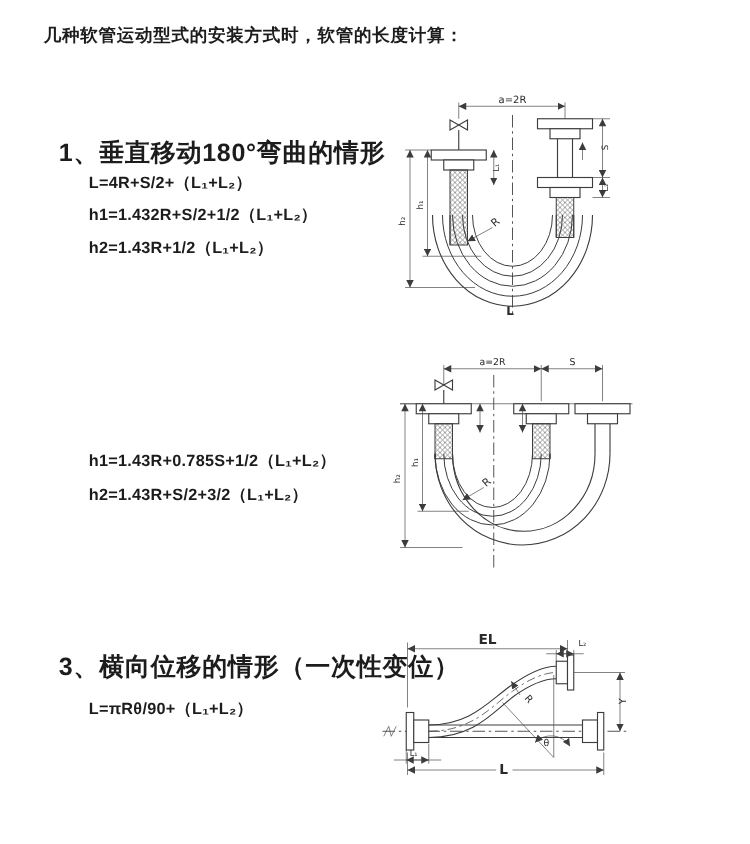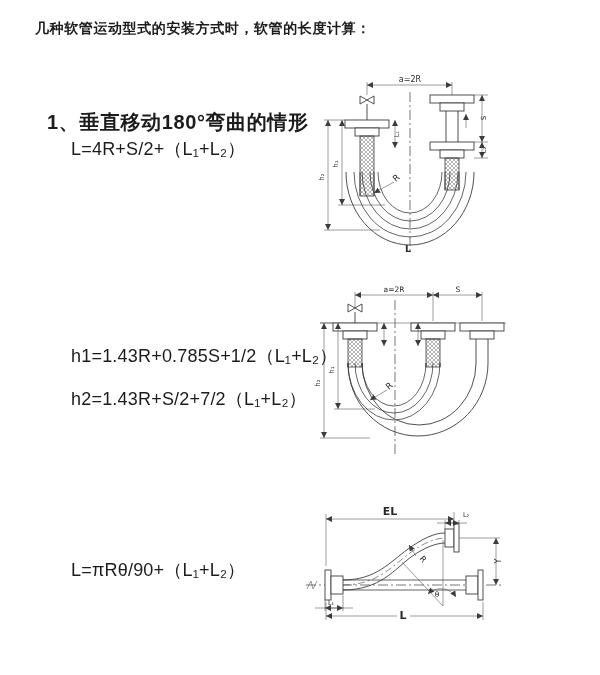--- a/index.html
+++ b/index.html
@@ -1,40 +1,43 @@
 <!DOCTYPE html>
 <html><head>
 <meta charset="utf-8">
 <style>
   html,body{margin:0;padding:0;background:#fff;}
   .page{position:relative;width:600px;height:675px;background:#ffffff;overflow:hidden;
         font-family:"Liberation Sans","DejaVu Sans",sans-serif;color:#1c1c1c;border-radius:27px;}
   .t{position:absolute;white-space:nowrap;}
   .doc-title{left:35px;top:20px;font-size:14px;font-weight:bold;letter-spacing:.6px;}
   .sec-heading{font-size:20px;font-weight:bold;letter-spacing:.6px;}
-  .formula{font-size:18px;font-weight:400;letter-spacing:.2px;}
+  .formula{font-size:13px;font-weight:700;letter-spacing:.2px;}
   .diag{position:absolute;}
   .diag text{font-family:"DejaVu Sans","Liberation Sans",sans-serif;fill:#2a2a2a;}
   .ln{stroke:#3c3c3c;fill:none;}
   .thin{stroke:#4a4a4a;stroke-width:.55;fill:none;}
   .part{stroke:#3c3c3c;stroke-width:.9;fill:#ffffff;}
 </style>
 </head>
 <body>
 
 <div class="page">
 
   <div class="t doc-title">几种软管运动型式的安装方式时，软管的长度计算：</div>
 
   <div class="t sec-heading" style="left:47px;top:109px">1、垂直移动180°弯曲的情形</div>
   <div class="t formula" style="left:71px;top:137px">L=4R+S/2+（L₁+L₂）</div>
-
-  <div class="t formula" style="left:71px;top:344px">h1=1.43R+0.785S+1/2（L₁+L₂）</div>
-  <div class="t formula" style="left:71px;top:387px">h2=1.43R+S/2+7/2（L₁+L₂）</div>
-
+  <div class="t formula" style="left:71px;top:163px">h1=1.432R+S/2+1/2（L₁+L₂）</div>
+  <div class="t formula" style="left:71px;top:189px">h2=1.43R+1/2（L₁+L₂）</div>
+
+  <div class="t formula" style="left:71px;top:360px">h1=1.43R+0.785S+1/2（L₁+L₂）</div>
+  <div class="t formula" style="left:71px;top:387px">h2=1.43R+S/2+3/2（L₁+L₂）</div>
+
+  <div class="t sec-heading" style="left:47px;top:520px">3、横向位移的情形（一次性变位）</div>
   <div class="t formula" style="left:71px;top:558px">L=πRθ/90+（L₁+L₂）</div>
 
   <svg class="diag" style="left:300px;top:62px" width="290" height="195" viewBox="0 0 290 195">
     <defs>
       <pattern id="h1p" width="4" height="4" patternUnits="userSpaceOnUse">
         <path d="M0 4 L4 0 M0 0 L4 4" stroke="#6a6a6a" stroke-width="0.5"></path>
       </pattern>
       <marker id="a1e" markerWidth="7" markerHeight="6" refX="6" refY="3" orient="auto" markerUnits="userSpaceOnUse">
         <path d="M0 0 L6 3 L0 6 Z" fill="#3c3c3c"></path>
       </marker>

